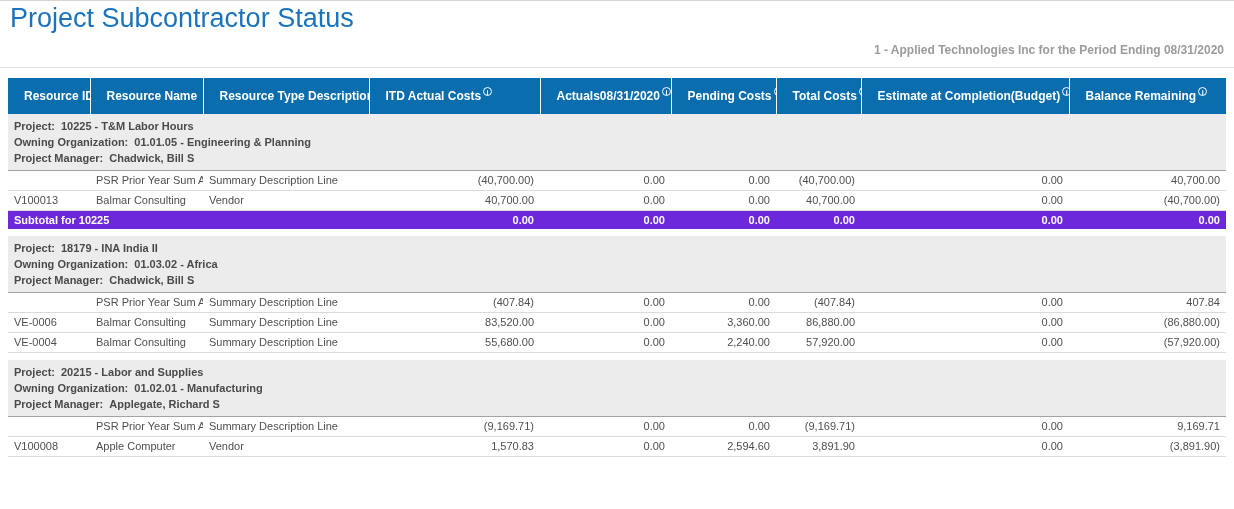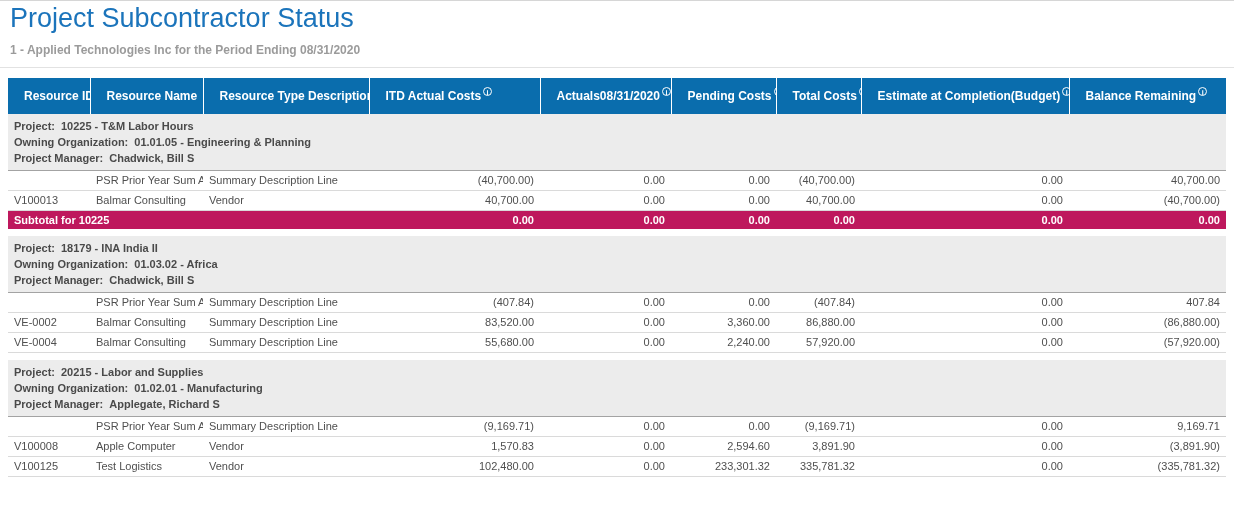--- a/index.html
+++ b/index.html
@@ -14,20 +14,21 @@
     margin: 2px 0 0 0;
     font-size: 27px;
     font-weight: normal;
     color: #1b74bb;
   }
   .subtitle {
     margin-top: 9px;
     font-size: 12px;
     font-weight: bold;
     color: #9b9b9b;
+    text-align: right;
   }
   .rule {
     border-top: 1px solid #e2e2e2;
     margin-top: 10px;
     height: 0;
   }
   .table-wrap { padding: 10px 8px 6px 8px; }
   table {
     border-collapse: collapse;
     table-layout: fixed;
@@ -74,21 +75,21 @@
     padding: 3px 6px;
     border-bottom: 1px solid #dadada;
     white-space: nowrap;
     overflow: hidden;
     line-height: 13px;
     background: #fff;
   }
   td.num { text-align: right; }
   td.eac { padding-right: 32px; }
   tr.subtotal-row td {
-    background: #be185d;
+    background: #6d28d9;
     color: #fff;
     font-weight: bold;
     padding: 3px 6px;
     line-height: 12px;
     white-space: nowrap;
   }
   tr.spacer td { height: 7px; padding: 0; background: #fff; border: none; }
 </style>
 </head>
 <body>
@@ -179,21 +180,21 @@
           <td>PSR Prior Year Sum Adj</td>
           <td>Summary Description Line</td>
           <td class="num">(407.84)</td>
           <td class="num">0.00</td>
           <td class="num">0.00</td>
           <td class="num">(407.84)</td>
           <td class="num eac">0.00</td>
           <td class="num">407.84</td>
         </tr>
         <tr class="data-row">
-          <td>VE-0002</td>
+          <td>VE-0006</td>
           <td>Balmar Consulting</td>
           <td>Summary Description Line</td>
           <td class="num">83,520.00</td>
           <td class="num">0.00</td>
           <td class="num">3,360.00</td>
           <td class="num">86,880.00</td>
           <td class="num eac">0.00</td>
           <td class="num">(86,880.00)</td>
         </tr>
         <tr class="data-row">
@@ -232,26 +233,15 @@
           <td>V100008</td>
           <td>Apple Computer</td>
           <td>Vendor</td>
           <td class="num">1,570.83</td>
           <td class="num">0.00</td>
           <td class="num">2,594.60</td>
           <td class="num">3,891.90</td>
           <td class="num eac">0.00</td>
           <td class="num">(3,891.90)</td>
         </tr>
-        <tr class="data-row">
-          <td>V100125</td>
-          <td>Test Logistics</td>
-          <td>Vendor</td>
-          <td class="num">102,480.00</td>
-          <td class="num">0.00</td>
-          <td class="num">233,301.32</td>
-          <td class="num">335,781.32</td>
-          <td class="num eac">0.00</td>
-          <td class="num">(335,781.32)</td>
-        </tr>
       </tbody>
   </table>
 </div>
 
 </body></html>

